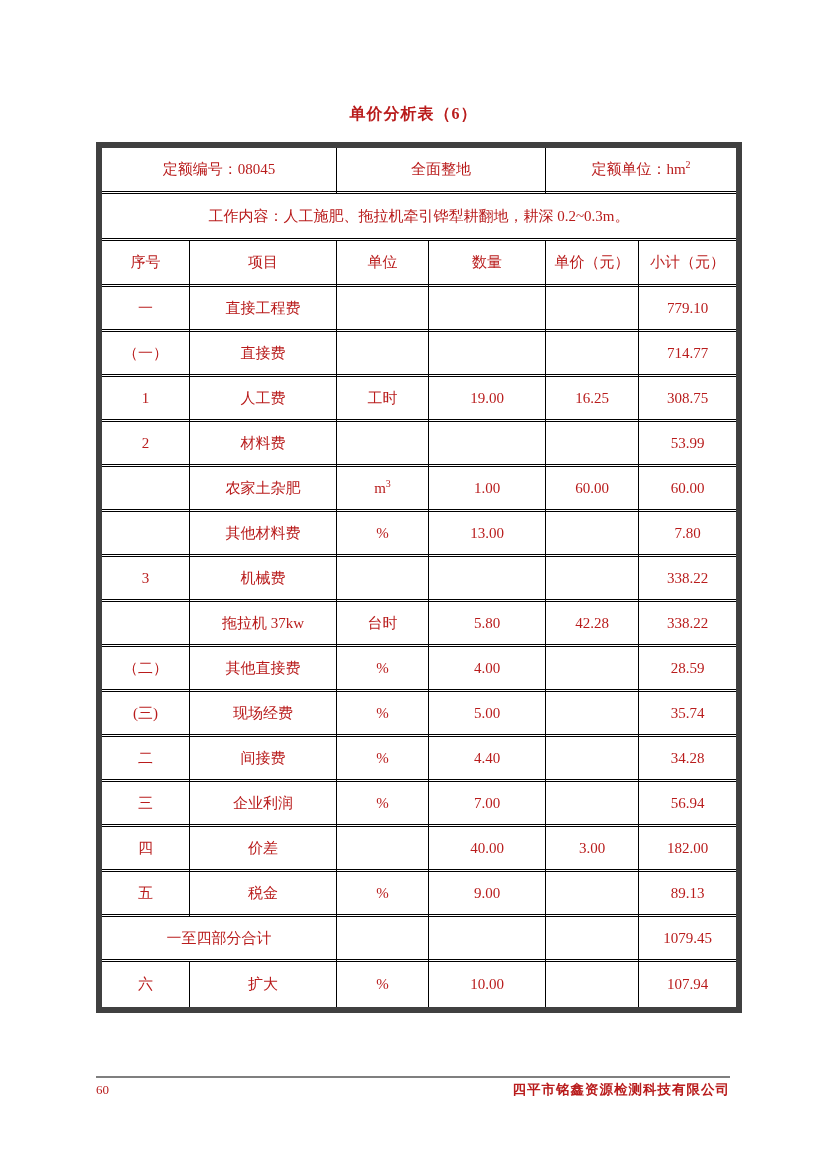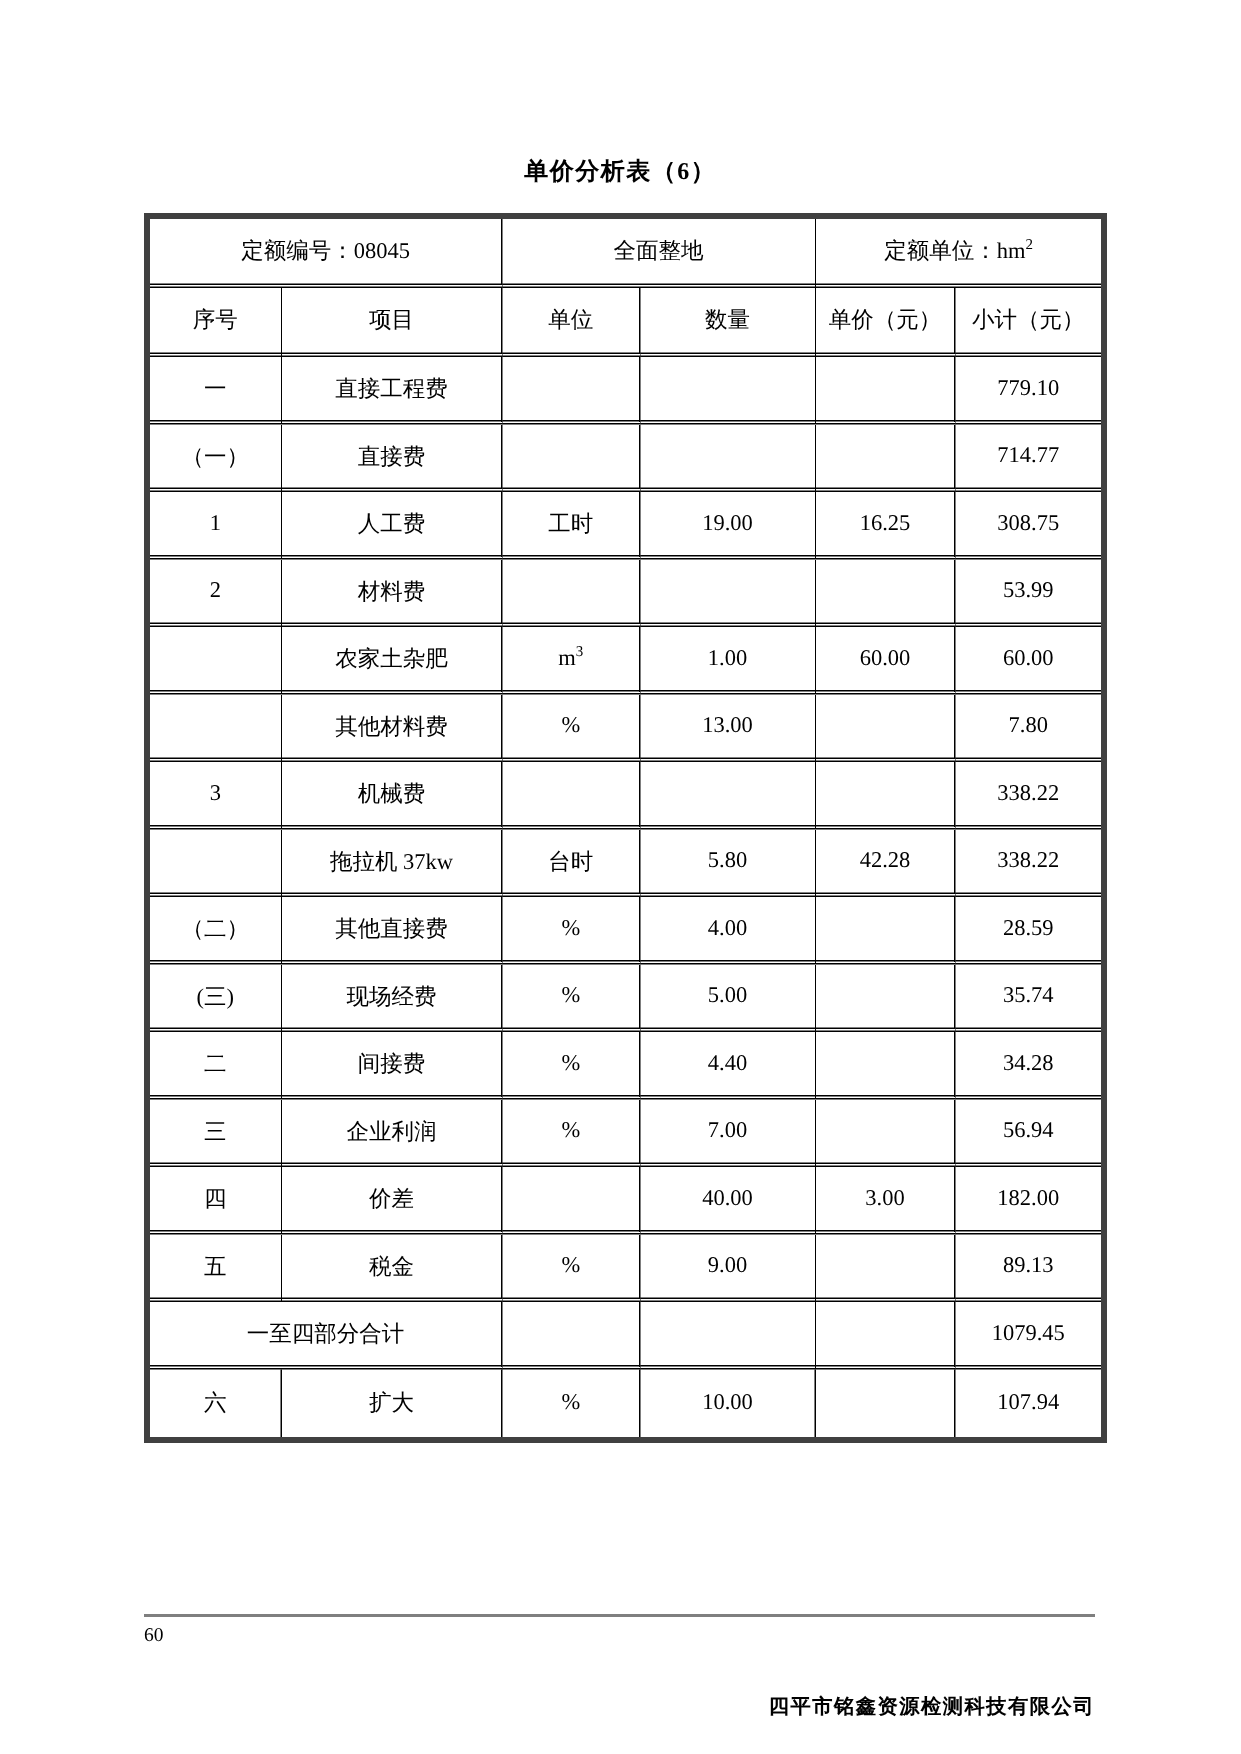--- a/index.html
+++ b/index.html
@@ -2,39 +2,39 @@
 <html><head>
 <meta charset="utf-8">
 <style>
   html,body { margin:0; padding:0; background:#ffffff; }
   .page {
     position:relative;
     width:827px; height:1169px;
     margin:0 auto;
     background:#ffffff;
     font-family:"Liberation Serif","DejaVu Serif",serif;
-    color:#000000;
+    color:#b91c1c;
     overflow:hidden;
   }
   .doc-title {
     position:absolute;
     top:104px; left:97px; width:633px;
     text-align:center;
     font-size:16px;
     font-weight:bold;
     letter-spacing:1px;
   }
   table.price-table {
     position:absolute;
     top:142px; left:96px;
     width:634px;
     table-layout:fixed;
     border-collapse:separate;
     border-spacing:0;
-    border:4px solid #404040;
+    border:6px solid #404040;
     font-size:15px;
   }
   table.price-table td {
     box-sizing:border-box;
     border-right:1px solid #000;
     border-bottom:3px double #000;
     text-align:center;
     vertical-align:middle;
     height:45px;
     padding:0 3px;
@@ -58,21 +58,20 @@
     text-align:left;
     font-size:13px;
   }
   .footer-company {
     position:absolute;
     top:1081px; right:97px;
     font-size:13.5px;
     font-weight:bold;
     font-family:Liberation Serif, serif;
     letter-spacing:1px;
-    margin-top:48px;
   }
 </style>
 </head>
 <body>
 
 <div class="page">
 
   <div class="doc-title">单价分析表（6）</div>
 
   <table class="price-table">
@@ -83,20 +82,23 @@
       <col style="width:117px">
       <col style="width:93px">
       <col style="width:97px">
     </colgroup>
     <tbody id="table-body">
       <tr class="info-row">
         <td colspan="2">定额编号：08045</td>
         <td colspan="2">全面整地</td>
         <td colspan="2"><span>定额单位：hm</span><sup>2</sup></td>
       </tr>
+      <tr class="content-row">
+        <td colspan="6">工作内容：人工施肥、拖拉机牵引铧犁耕翻地，耕深 0.2~0.3m。</td>
+      </tr>
       <tr class="header-row">
         <td>序号</td>
         <td>项目</td>
         <td>单位</td>
         <td>数量</td>
         <td>单价（元）</td>
         <td>小计（元）</td>
       </tr>
 
         <tr>

